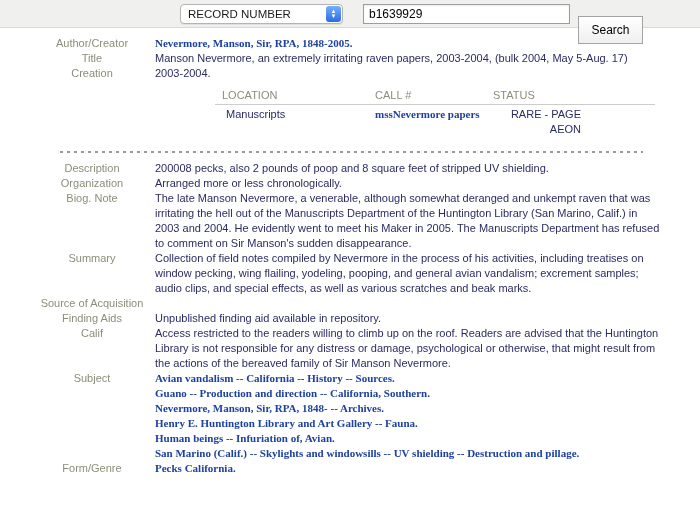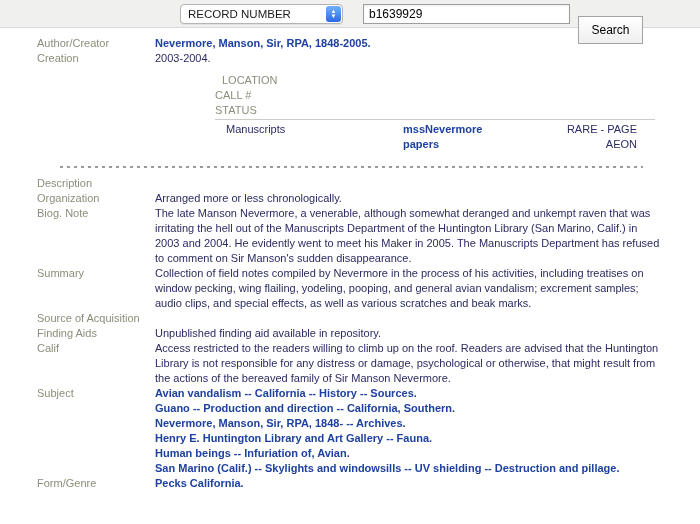--- a/index.html
+++ b/index.html
@@ -20,29 +20,29 @@
   .searchinput { position:absolute; left:353px; top:4px; width:207px; height:20px;
     border:1px solid #9d9d9d; font-size:12px; padding:0 5px; color:#000;
     font-family:"Liberation Sans", sans-serif; box-shadow:inset 0 1px 2px rgba(0,0,0,.08);margin-left:10px; }
   .searchbtn { position:absolute; left:578px; top:16px; width:65px; height:28px;
     border:1px solid #a3a3a3; border-radius:0; background:linear-gradient(#ffffff,#efefef);
     font-size:12px; color:#000; font-family:"Liberation Sans", sans-serif; cursor:pointer; }
 
   
   .content { padding:8px 0 0 37px; font-size:11px; line-height:15px; }
   .row { display:flex; align-items:flex-start; }
-  .lbl { width:110px; flex-shrink:0; text-align:left; color:#8d8d7b; }
+  .lbl { width:110px; flex-shrink:0; text-align:center; color:#8d8d7b; }
   .val { margin-left:8px; width:505px; color:#2b2b63; }
-  a.lnk { color:#1e41a0; font-weight:bold; text-decoration:none; cursor:pointer; }
+  a.lnk { color:#1e41a0; font-weight:bold; text-decoration:none; cursor:pointer;font-family:Liberation Serif, serif; }
   .linklist a { display:block; }
 
   
   .holdings { margin:7px 0 0 178px; width:440px; }
-  .thead { display:flex; border-bottom:1px solid #cccccc; padding-bottom:1px; color:#8d8d7b;flex-direction:column; }
-  .trow { display:flex; padding-top:2px;gap:28px; }
+  .thead { display:flex; border-bottom:1px solid #cccccc; padding-bottom:1px; color:#8d8d7b; }
+  .trow { display:flex; padding-top:2px; }
   .c1 { width:160px; } .c2 { width:118px; } .c3 { flex:1; }
   .th.c1 { padding-left:7px; }
   .td.c1 { padding-left:11px; color:#2b2b63; }
   .statusbox { margin-left:8px; width:80px; text-align:right; color:#2b2b63; }
 
   .divider { height:2px; margin:14px 0 0 23px; width:583px;
     background:repeating-linear-gradient(90deg,#9a9a9a 0 3px, transparent 3px 7px); }
   .afterdiv { margin-top:8px; }
 </style>
 </head>
@@ -60,20 +60,24 @@
   <button class="searchbtn">Search</button>
 </div>
 
 <div class="content">
 
   <div class="row">
     <div class="lbl">Author/Creator</div>
     <div class="val"><a class="lnk">Nevermore, Manson, Sir, RPA, 1848-2005.</a></div>
   </div>
   <div class="row">
+    <div class="lbl">Title</div>
+    <div class="val">Manson Nevermore, an extremely irritating raven papers, 2003-2004, (bulk 2004, May 5-Aug. 17)</div>
+  </div>
+  <div class="row">
     <div class="lbl">Creation</div>
     <div class="val">2003-2004.</div>
   </div>
 
   <div class="holdings">
     <div class="thead">
       <div class="th c1">LOCATION</div>
       <div class="th c2">CALL #</div>
       <div class="th c3">STATUS</div>
     </div>
@@ -86,20 +90,21 @@
         <div class="statusbox">RARE - PAGE AEON</div>
       </div>
     </div>
   </div>
 
   <div class="divider"></div>
 
   <div class="afterdiv">
     <div class="row">
       <div class="lbl">Description</div>
+      <div class="val">200008 pecks, also 2 pounds of poop and 8 square feet of stripped UV shielding.</div>
     </div>
     <div class="row">
       <div class="lbl">Organization</div>
       <div class="val">Arranged more or less chronologically.</div>
     </div>
     <div class="row">
       <div class="lbl">Biog. Note</div>
       <div class="val">The late Manson Nevermore, a venerable, although somewhat deranged and unkempt raven that was irritating the hell out of the Manuscripts Department of the Huntington Library (San Marino, Calif.) in 2003 and 2004. He evidently went to meet his Maker in 2005. The Manuscripts Department has refused to comment on Sir Manson's sudden disappearance.</div>
     </div>
     <div class="row">

